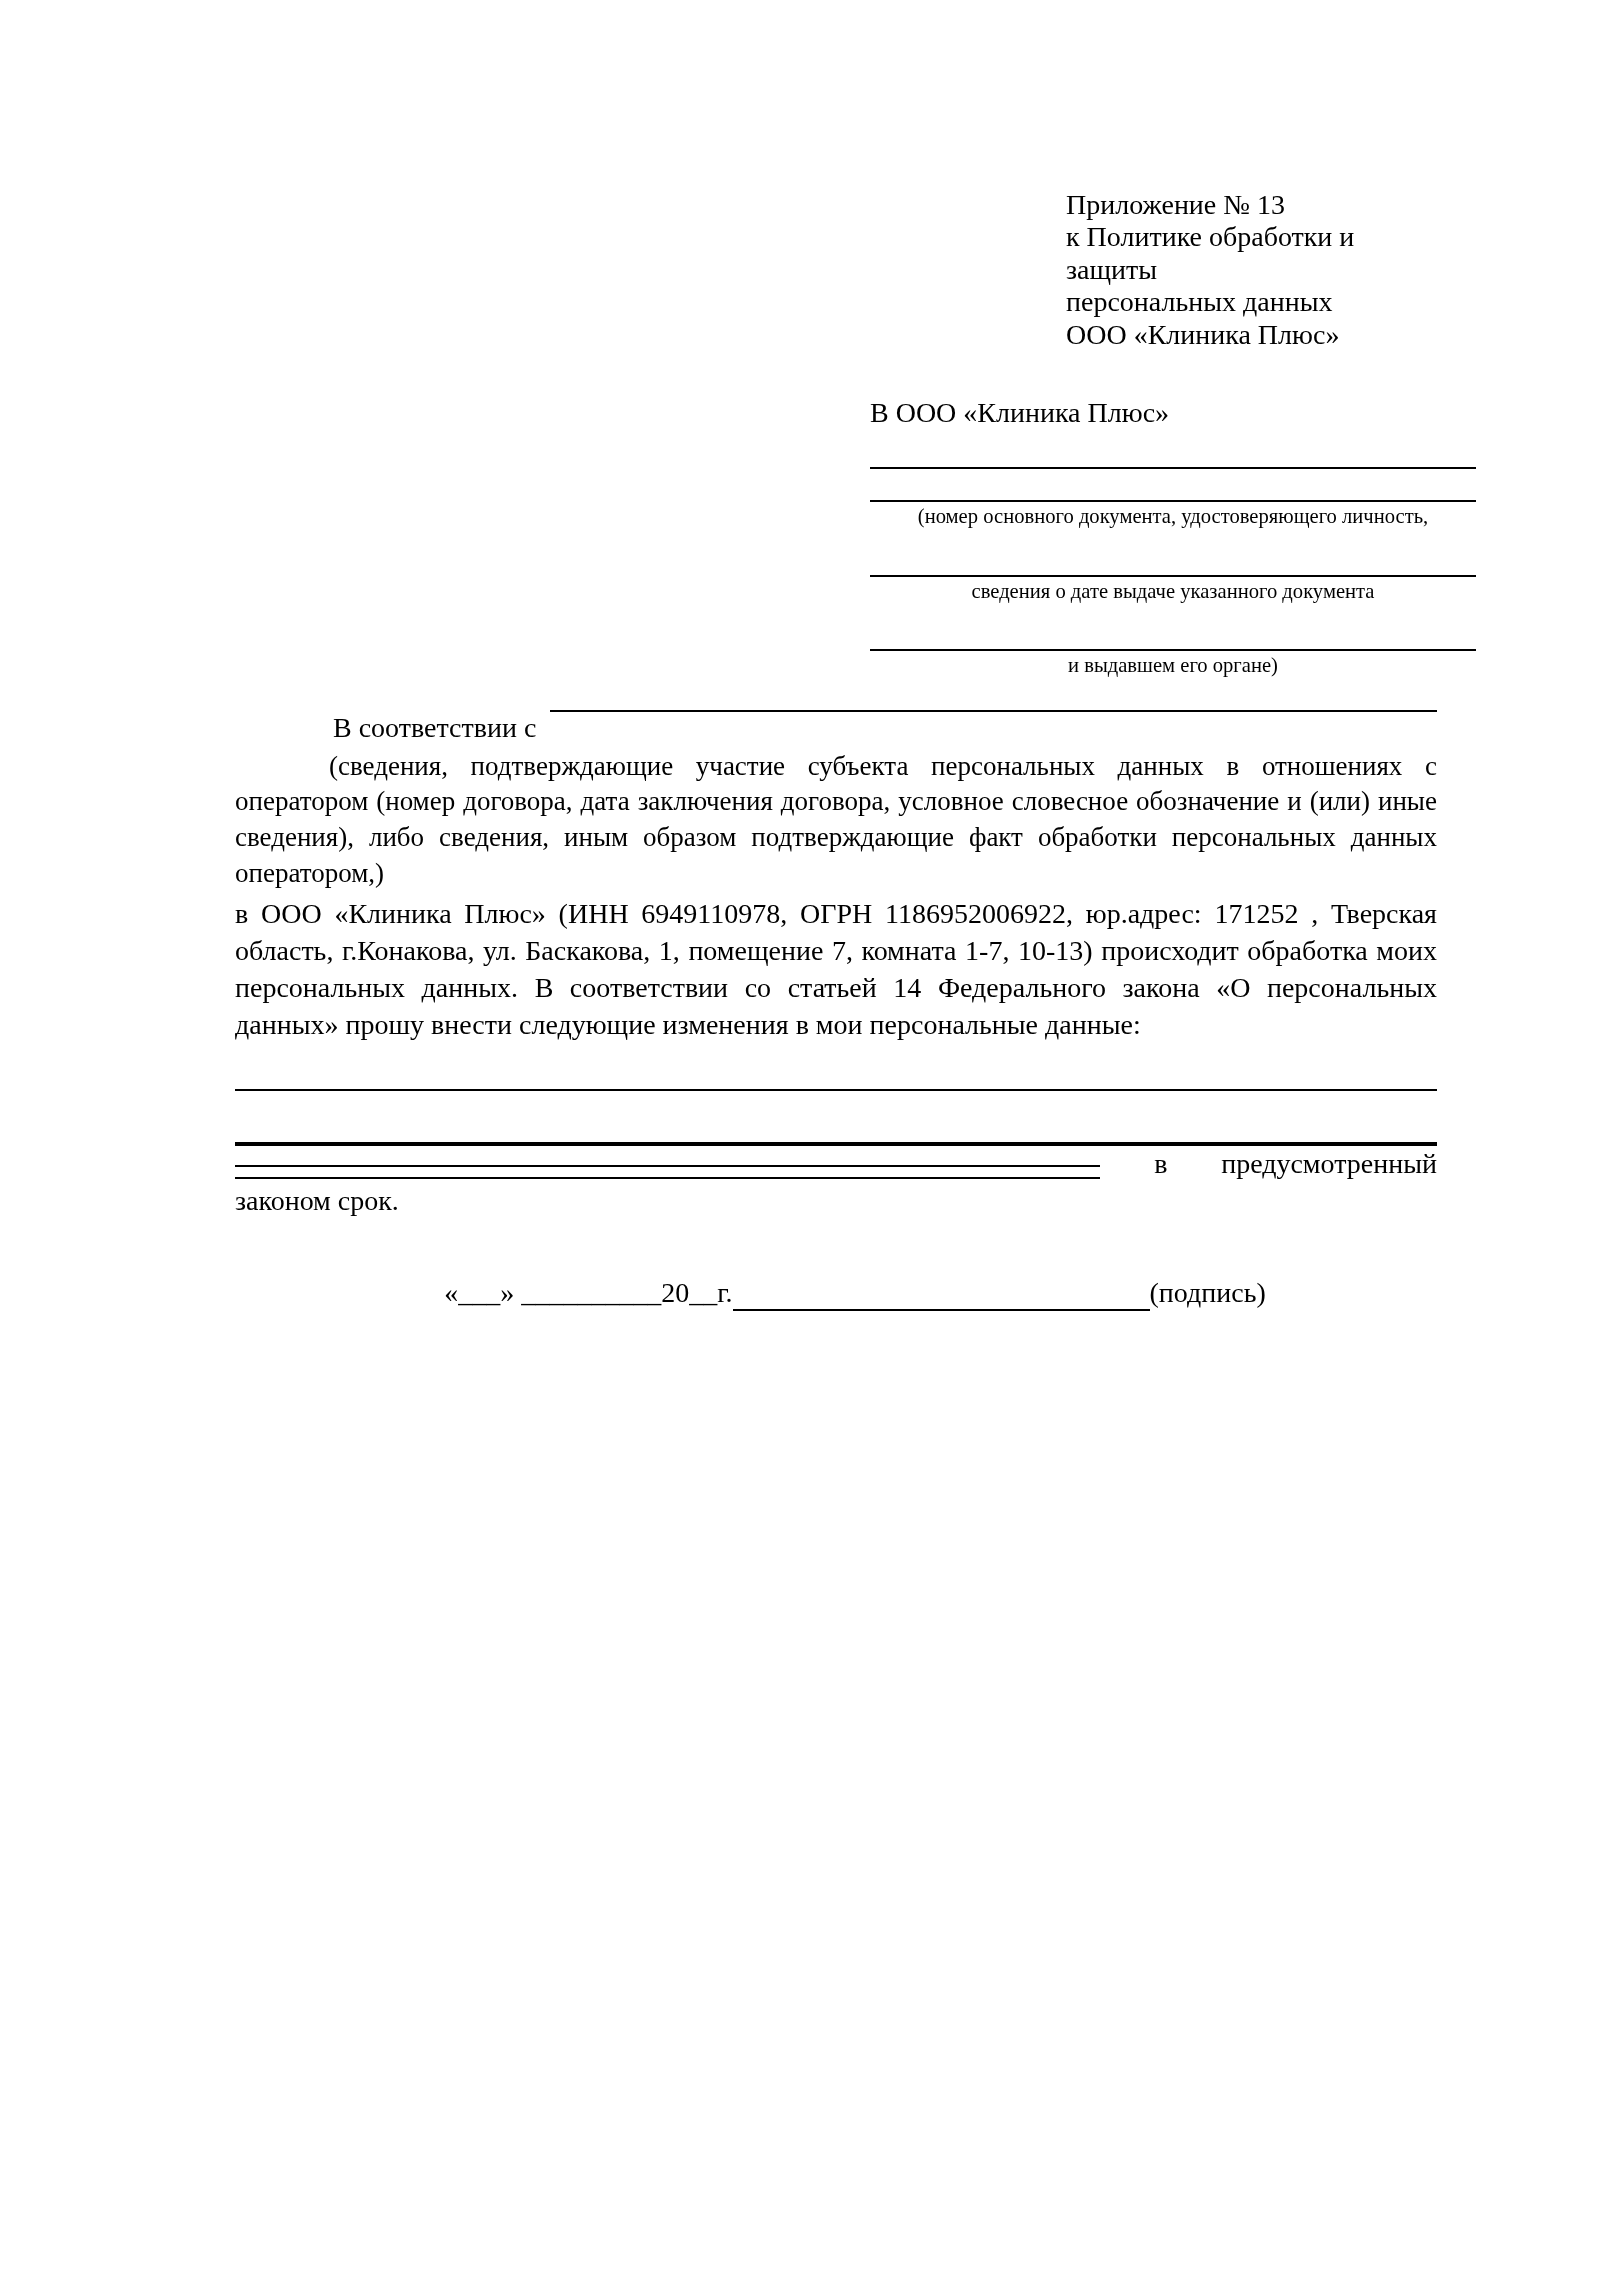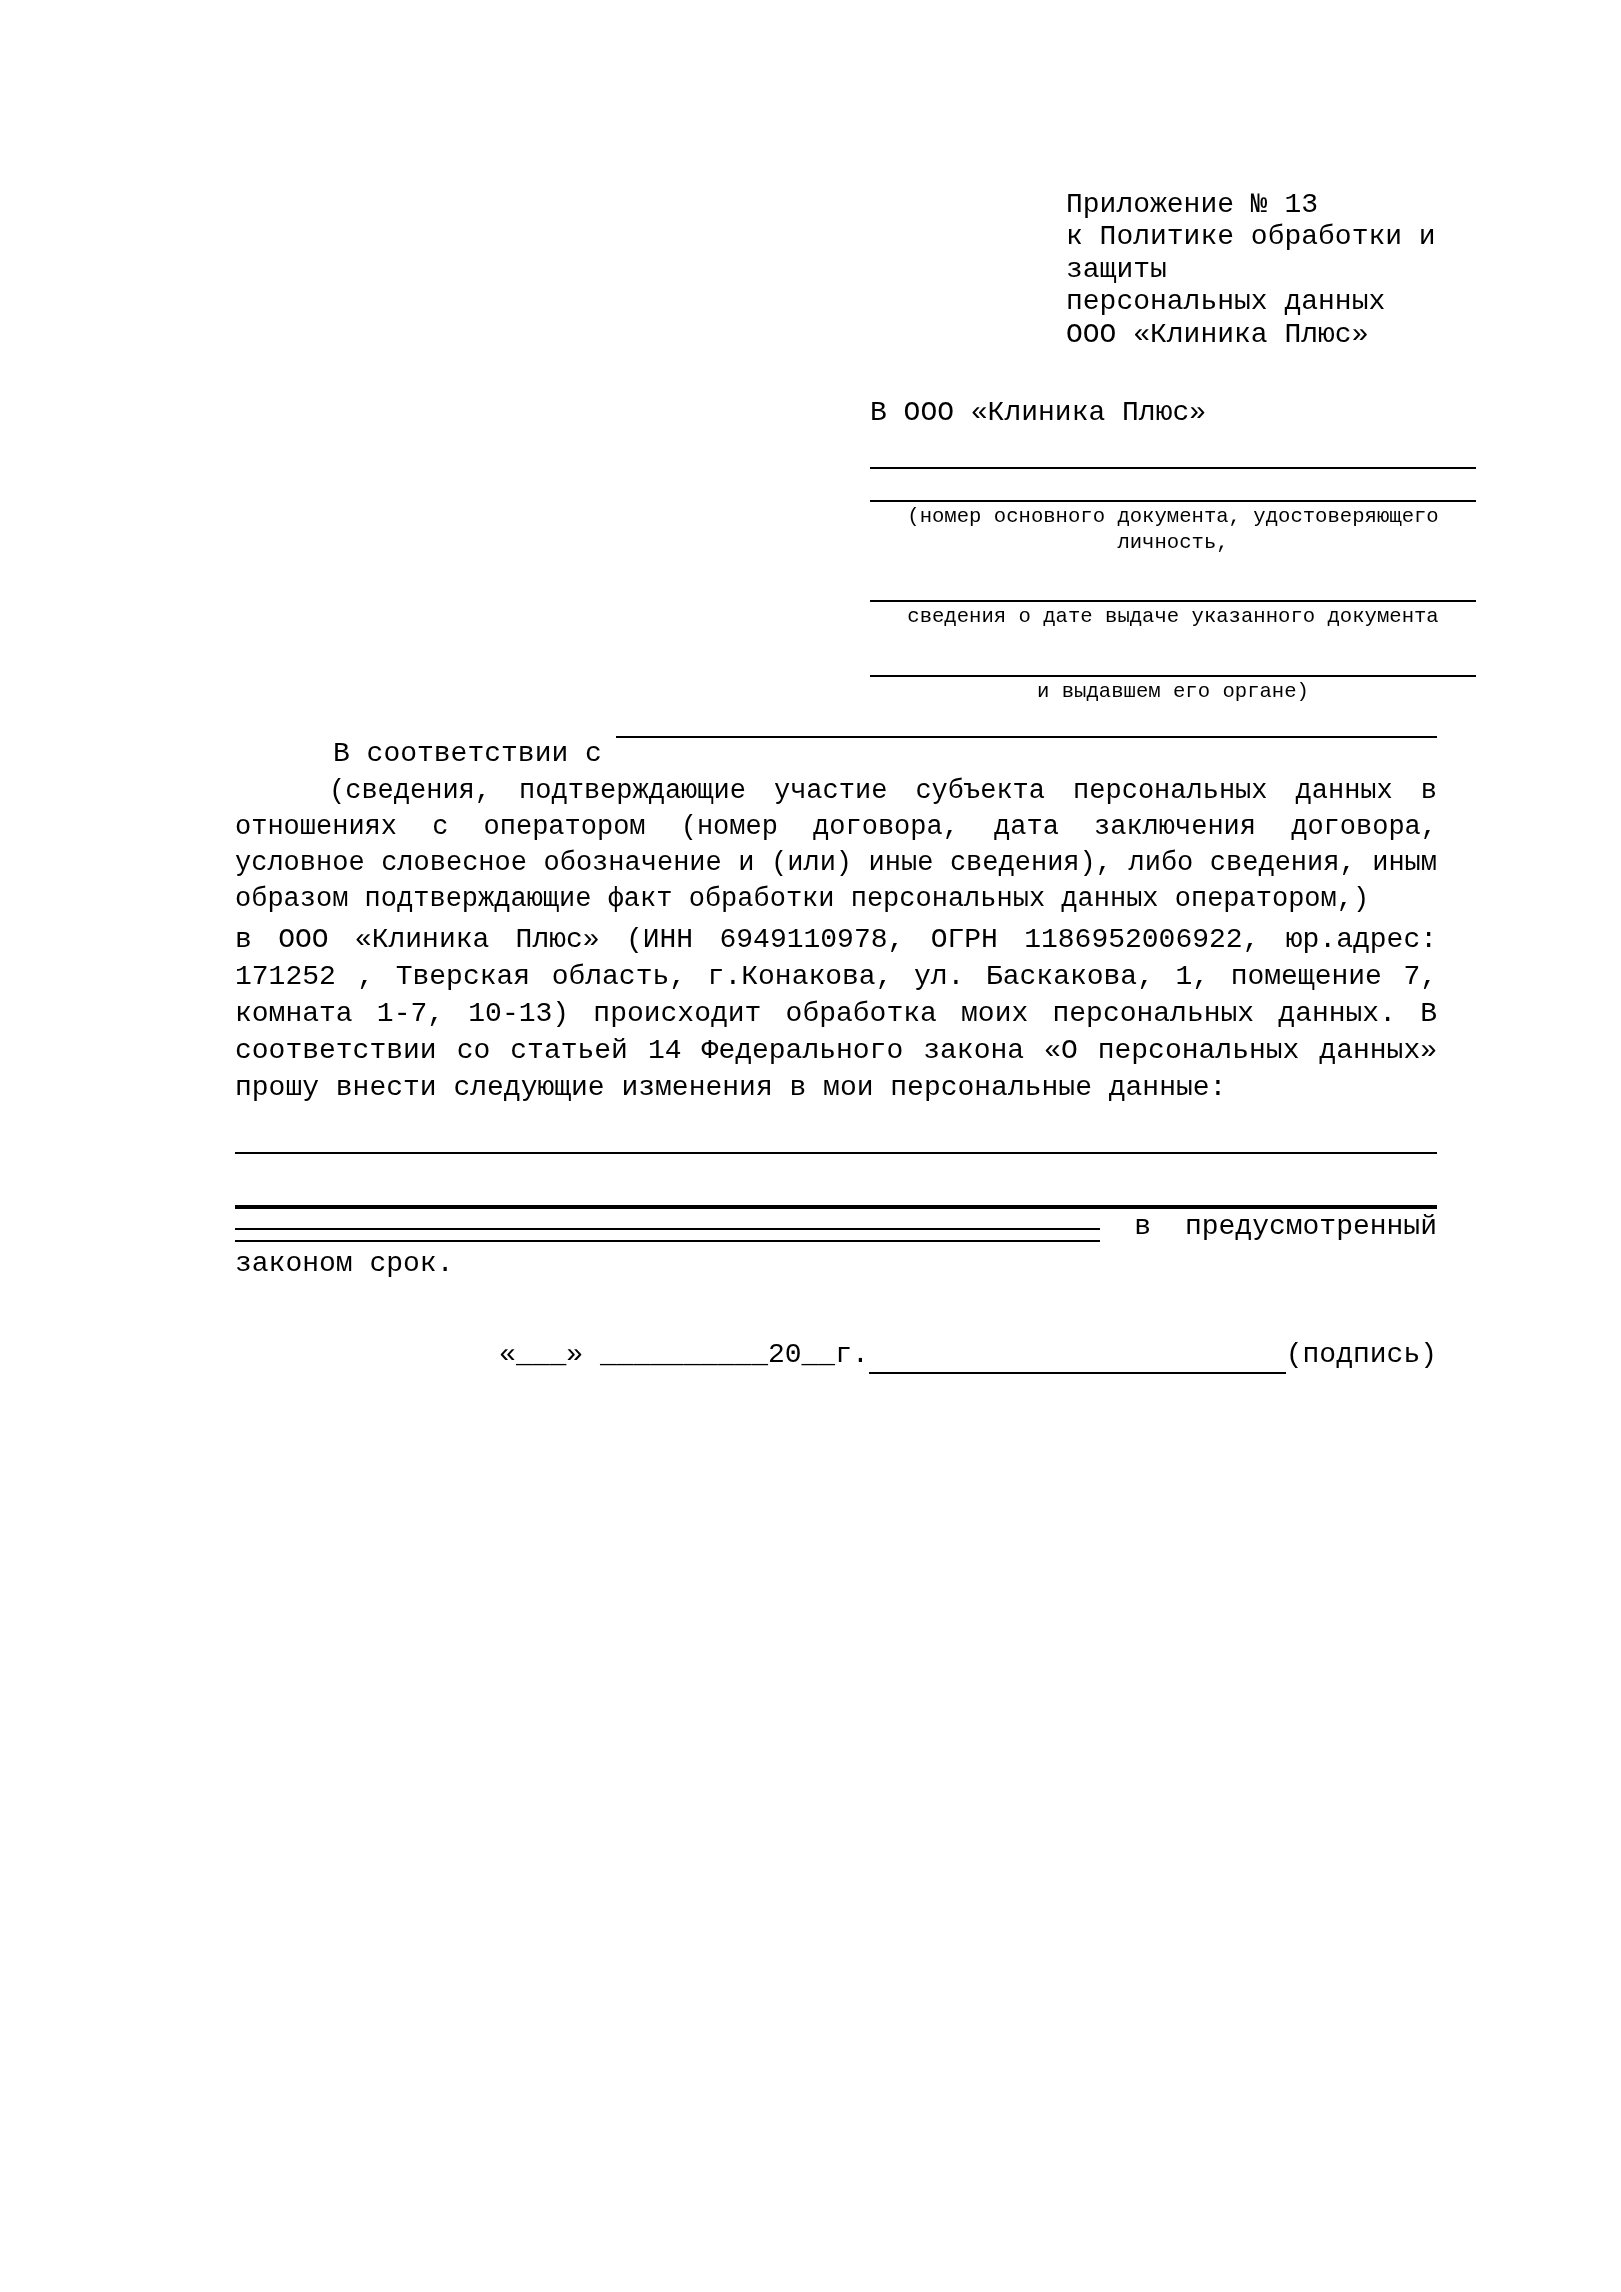--- a/index.html
+++ b/index.html
@@ -6,21 +6,21 @@
     margin: 0;
     padding: 0;
     background: #ffffff;
   }
   .page {
     position: relative;
     width: 1555px;
     height: 2293px;
     background: #ffffff;
     color: #000000;
-    font-family: Liberation Mono, monospace;
+    font-family: Liberation Serif, serif;
     font-size: 28px;
     line-height: 1.3;
     box-sizing: border-box;
     padding: 189px 118px 0 235px;
     overflow: hidden;
   }
 
   
   .annex {
     margin-left: 831px;
@@ -121,21 +121,21 @@
     border-top: 2px solid #000;
     border-bottom: 2.9px solid #000;
     margin-bottom: 3.9px;
   }
   .reply-line-3 { line-height: 1.32; }
 
   
   .footer-row {
     margin-top: 55px;
     display: flex;
-    justify-content: flex-end;
+    justify-content: center;
     align-items: flex-end;
     margin-left: 38px;
   }
   .sig-wrap { display: flex; align-items: flex-end; }
   .sig-line {
     display: inline-block;
     width: 417px;
     border-bottom: 2.9px solid #000;
     height: 29px;
   }

